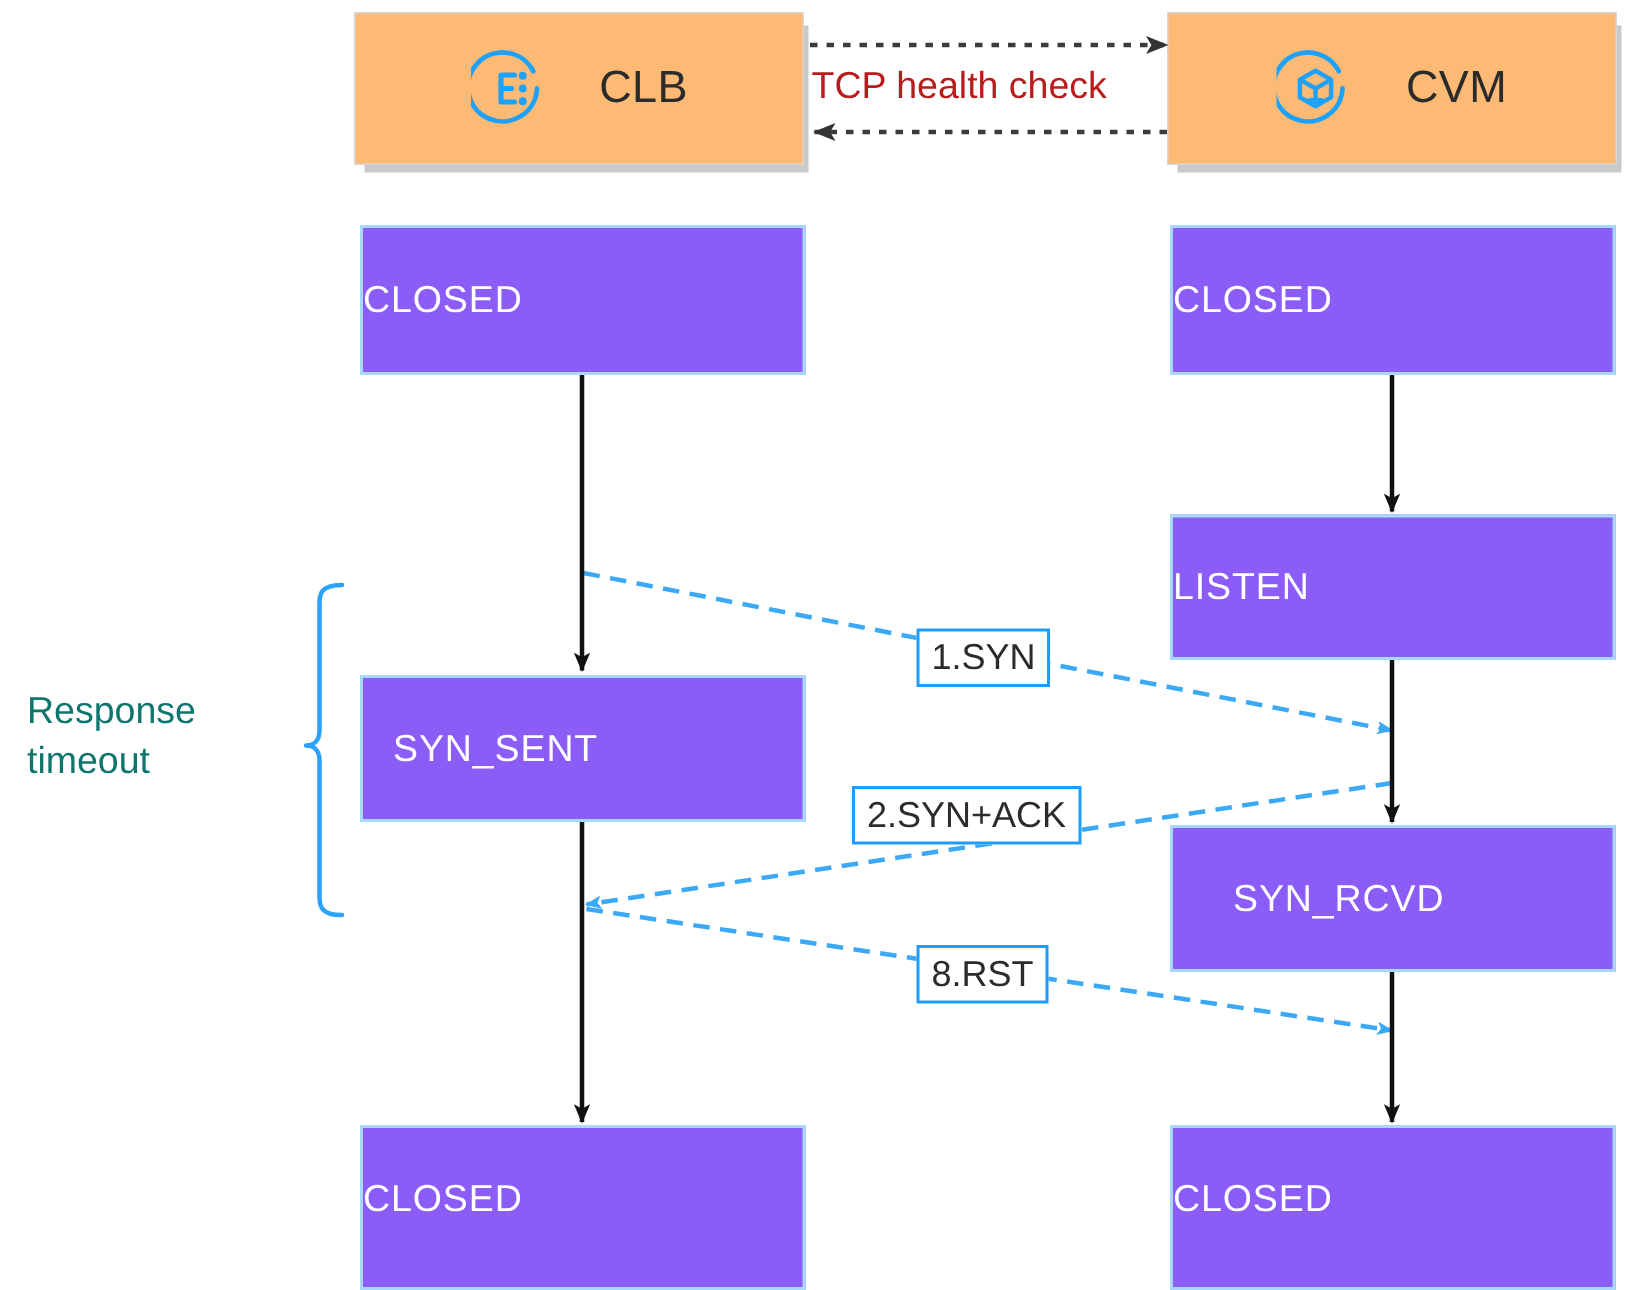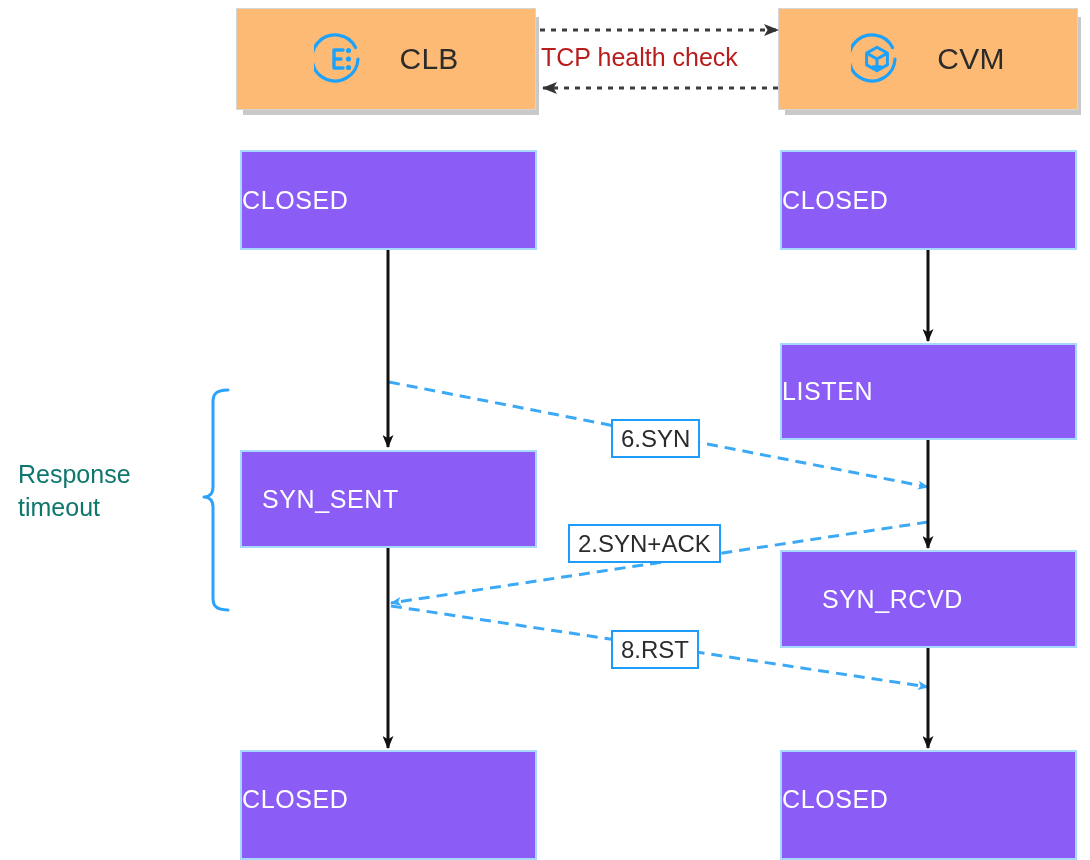--- a/index.html
+++ b/index.html
@@ -220,21 +220,21 @@
 
   <div class="state-box" style="left:780px; top:550px; width:297px; height:98px;padding-left:40px;">
     <span class="state-label">SYN_RCVD</span>
   </div>
 
   <div class="state-box" style="left:780px; top:750px; width:297px; height:110px;">
     <span class="state-label" style="margin-top:-12px;">CLOSED</span>
   </div>
 
   <div class="msg-chip" style="left:611px; top:419px; height:39px;">
-    <span>6.SYN</span>
+    <span>1.SYN</span>
   </div>
 
   <div class="msg-chip" style="left:568px; top:524px; height:39px;">
     <span>2.SYN+ACK</span>
   </div>
 
   <div class="msg-chip" style="left:611px; top:630px; height:39px;">
     <span>8.RST</span>
   </div>
 

